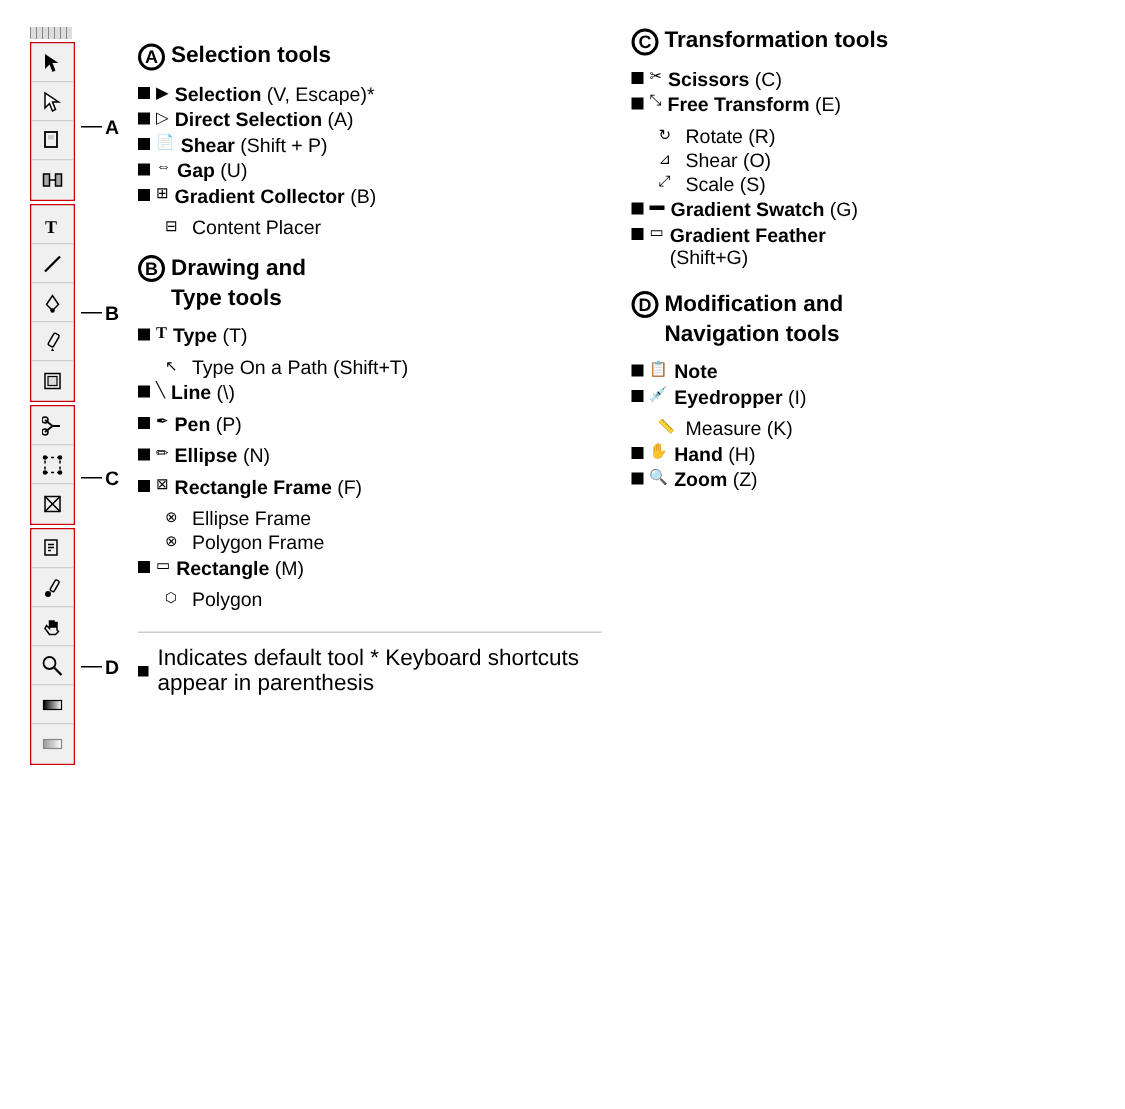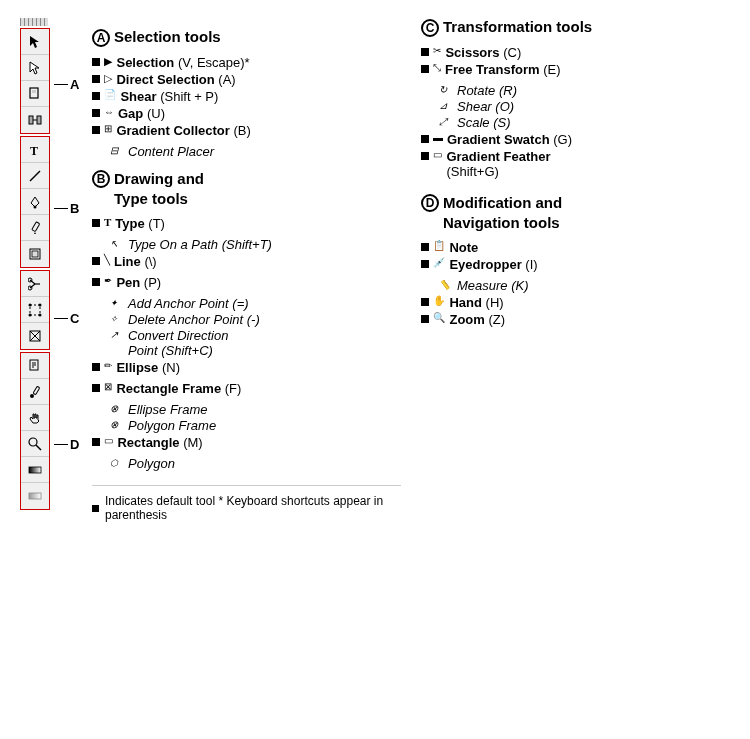--- a/index.html
+++ b/index.html
@@ -120,21 +120,20 @@
     .sub-list {
       list-style: none;
       padding-left: 18px;
       margin-bottom: 2px;
     }
     .sub-list li {
       margin-bottom: 1px;
       display: flex;
       align-items: flex-start;
       gap: 4px;
-      font-style: italic;
     }
     .sub-list li .icon-placeholder {
       width: 14px;
       height: 14px;
       flex-shrink: 0;
       margin-top: 1px;
       font-size: 10px;
     }
     .icon-arrow::before { content: '↖'; font-size:10px;}
     .icon-anchor-add::before { content: '✦'; font-size:9px;}
@@ -145,21 +144,21 @@
     .icon-ellipse-frame::before { content: '⊗'; font-size:10px;}
     .icon-poly-frame::before { content: '⊗'; font-size:10px;}
     .icon-ellipse::before { content: '◯'; font-size:9px;}
     .icon-poly::before { content: '⬡'; font-size:9px;}
     .icon-rotate::before { content: '↻'; font-size:10px;}
     .icon-scale::before { content: '⤢'; font-size:10px;}
     .icon-shear::before { content: '⊿'; font-size:10px;}
     .icon-measure::before { content: '📏'; font-size:9px;}
     .footnote {
       margin-top: 14px;
-      font-size: 12px;
+      font-size: 15px;
       display: flex;
       align-items: center;
       gap: 6px;
       border-top: 1px solid #ccc;
       padding-top: 8px;
     }
     .footnote .bullet-sq {
       display: inline-block;
       width: 7px;
       height: 7px;
@@ -433,34 +432,20 @@
             <span><span class="tool-name">Line</span>  (\)</span>
           </li>
         </ul>
         <ul class="tool-list">
           <li>
             <span class="bullet-sq"></span>
             <span style="font-size:10px;">✒</span>
             <span><span class="tool-name">Pen</span>  (P)</span>
           </li>
         </ul>
-        <ul class="sub-list">
-          <li>
-            <span class="icon-placeholder icon-anchor-add"></span>
-            <span>Add Anchor Point  (=)</span>
-          </li>
-          <li>
-            <span class="icon-placeholder icon-anchor-del"></span>
-            <span>Delete Anchor Point  (-)</span>
-          </li>
-          <li>
-            <span class="icon-placeholder icon-convert"></span>
-            <span>Convert Direction<br>Point  (Shift+C)</span>
-          </li>
-        </ul>
         <ul class="tool-list">
           <li>
             <span class="bullet-sq"></span>
             <span style="font-size:10px;">✏</span>
             <span><span class="tool-name">Ellipse</span>  (N)</span>
           </li>
         </ul>
         <ul class="tool-list">
           <li>
             <span class="bullet-sq"></span>

